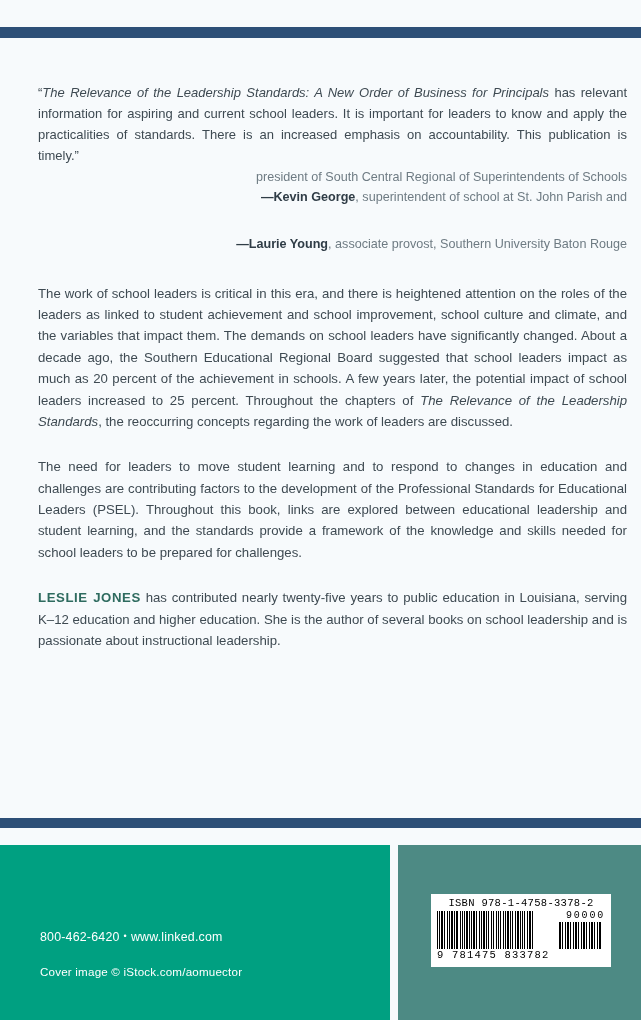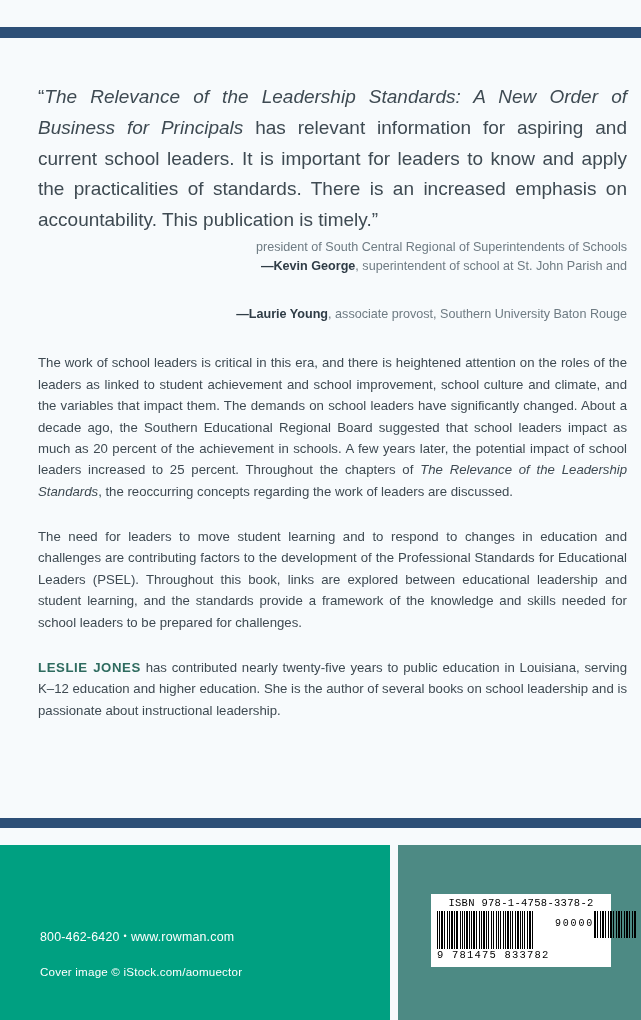--- a/index.html
+++ b/index.html
@@ -53,21 +53,21 @@
     color: #8b9b9a;
     margin: 0 0 24px 0;
     font-weight: 400;
   }
   .category .dot {
     font-size: 10px;
     vertical-align: 1px;
     padding: 0 3px;
   }
   .quote {
-    font-size: 19px;
+    font-size: 13px;
     line-height: 1.62;
     color: #3e4a52;
     text-align: justify;
     margin: 0 0 2px 0;
   }
   .quote em {
     font-style: italic;
   }
   .attrib {
     font-size: 12.6px;
@@ -178,22 +178,22 @@
   }
   .bars-main {
     flex: 0 0 118px;
     height: 38px;
     display: flex;
     align-items: flex-end;
   }
   .bars-side-wrap {
     flex: 1;
     display: flex;
-    flex-direction: row;
-    align-items: center;
+    flex-direction: column;
+    align-items: flex-end;
   }
   .supp-num {
     font-family: "Liberation Mono", monospace;
     font-size: 10px;
     letter-spacing: 1.8px;
     color: #000;
     line-height: 1;
     margin-bottom: 1px;
   }
   .bars-side {
@@ -248,21 +248,21 @@
     <div class="gap-md"></div>
 
     <p class="para"><span class="bio-name">LESLIE JONES</span><span> has contributed nearly twenty-five years to public education in Louisiana, serving K–12 education and higher education. She is the author of several books on school leadership and is passionate about instructional leadership.</span></p>
 
   </div>
 
   <div class="rule-bottom"></div>
 
   <div class="panel-left">
     <div class="contact">
-      <span>800-462-6420</span><span class="sep">•</span><span>www.rowman.com</span>
+      <span>800-462-6420</span><span class="sep">•</span><span>www.linked.com</span>
     </div>
     <div class="credit">Cover image © iStock.com/aomuector</div>
   </div>
 
   <div class="panel-right">
     <div class="barcode-box">
       <div class="isbn-text"><span>ISBN</span> <span>978-1-4758-3378-2</span></div>
       <div class="bars-row">
         <div class="bars-main" id="bars-main">
             <span class="bar" style="display:inline-block;width:1px;height:100%"></span>

